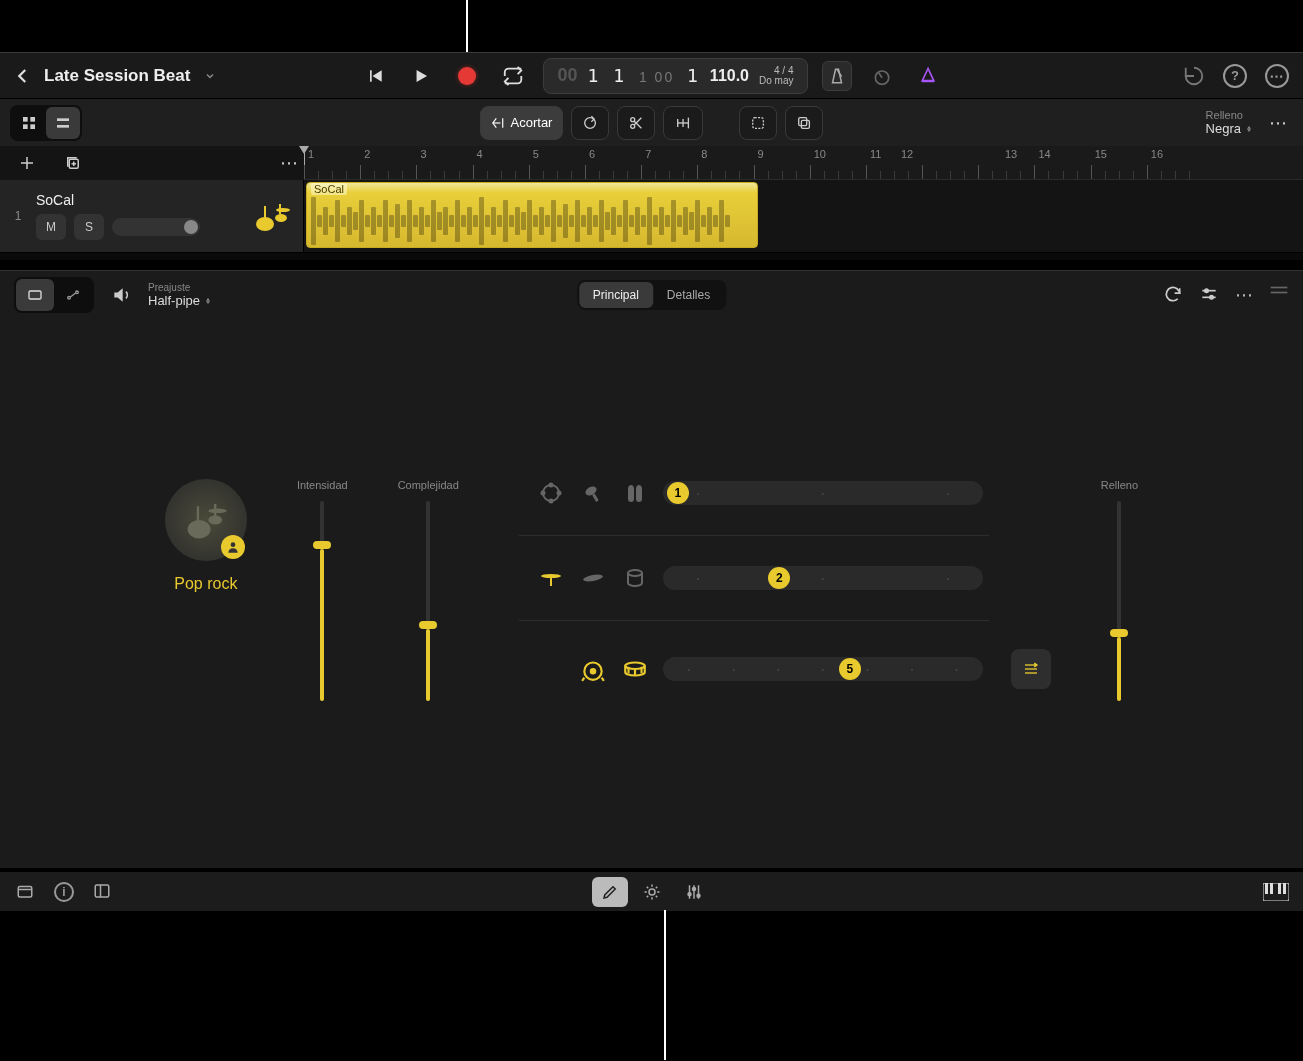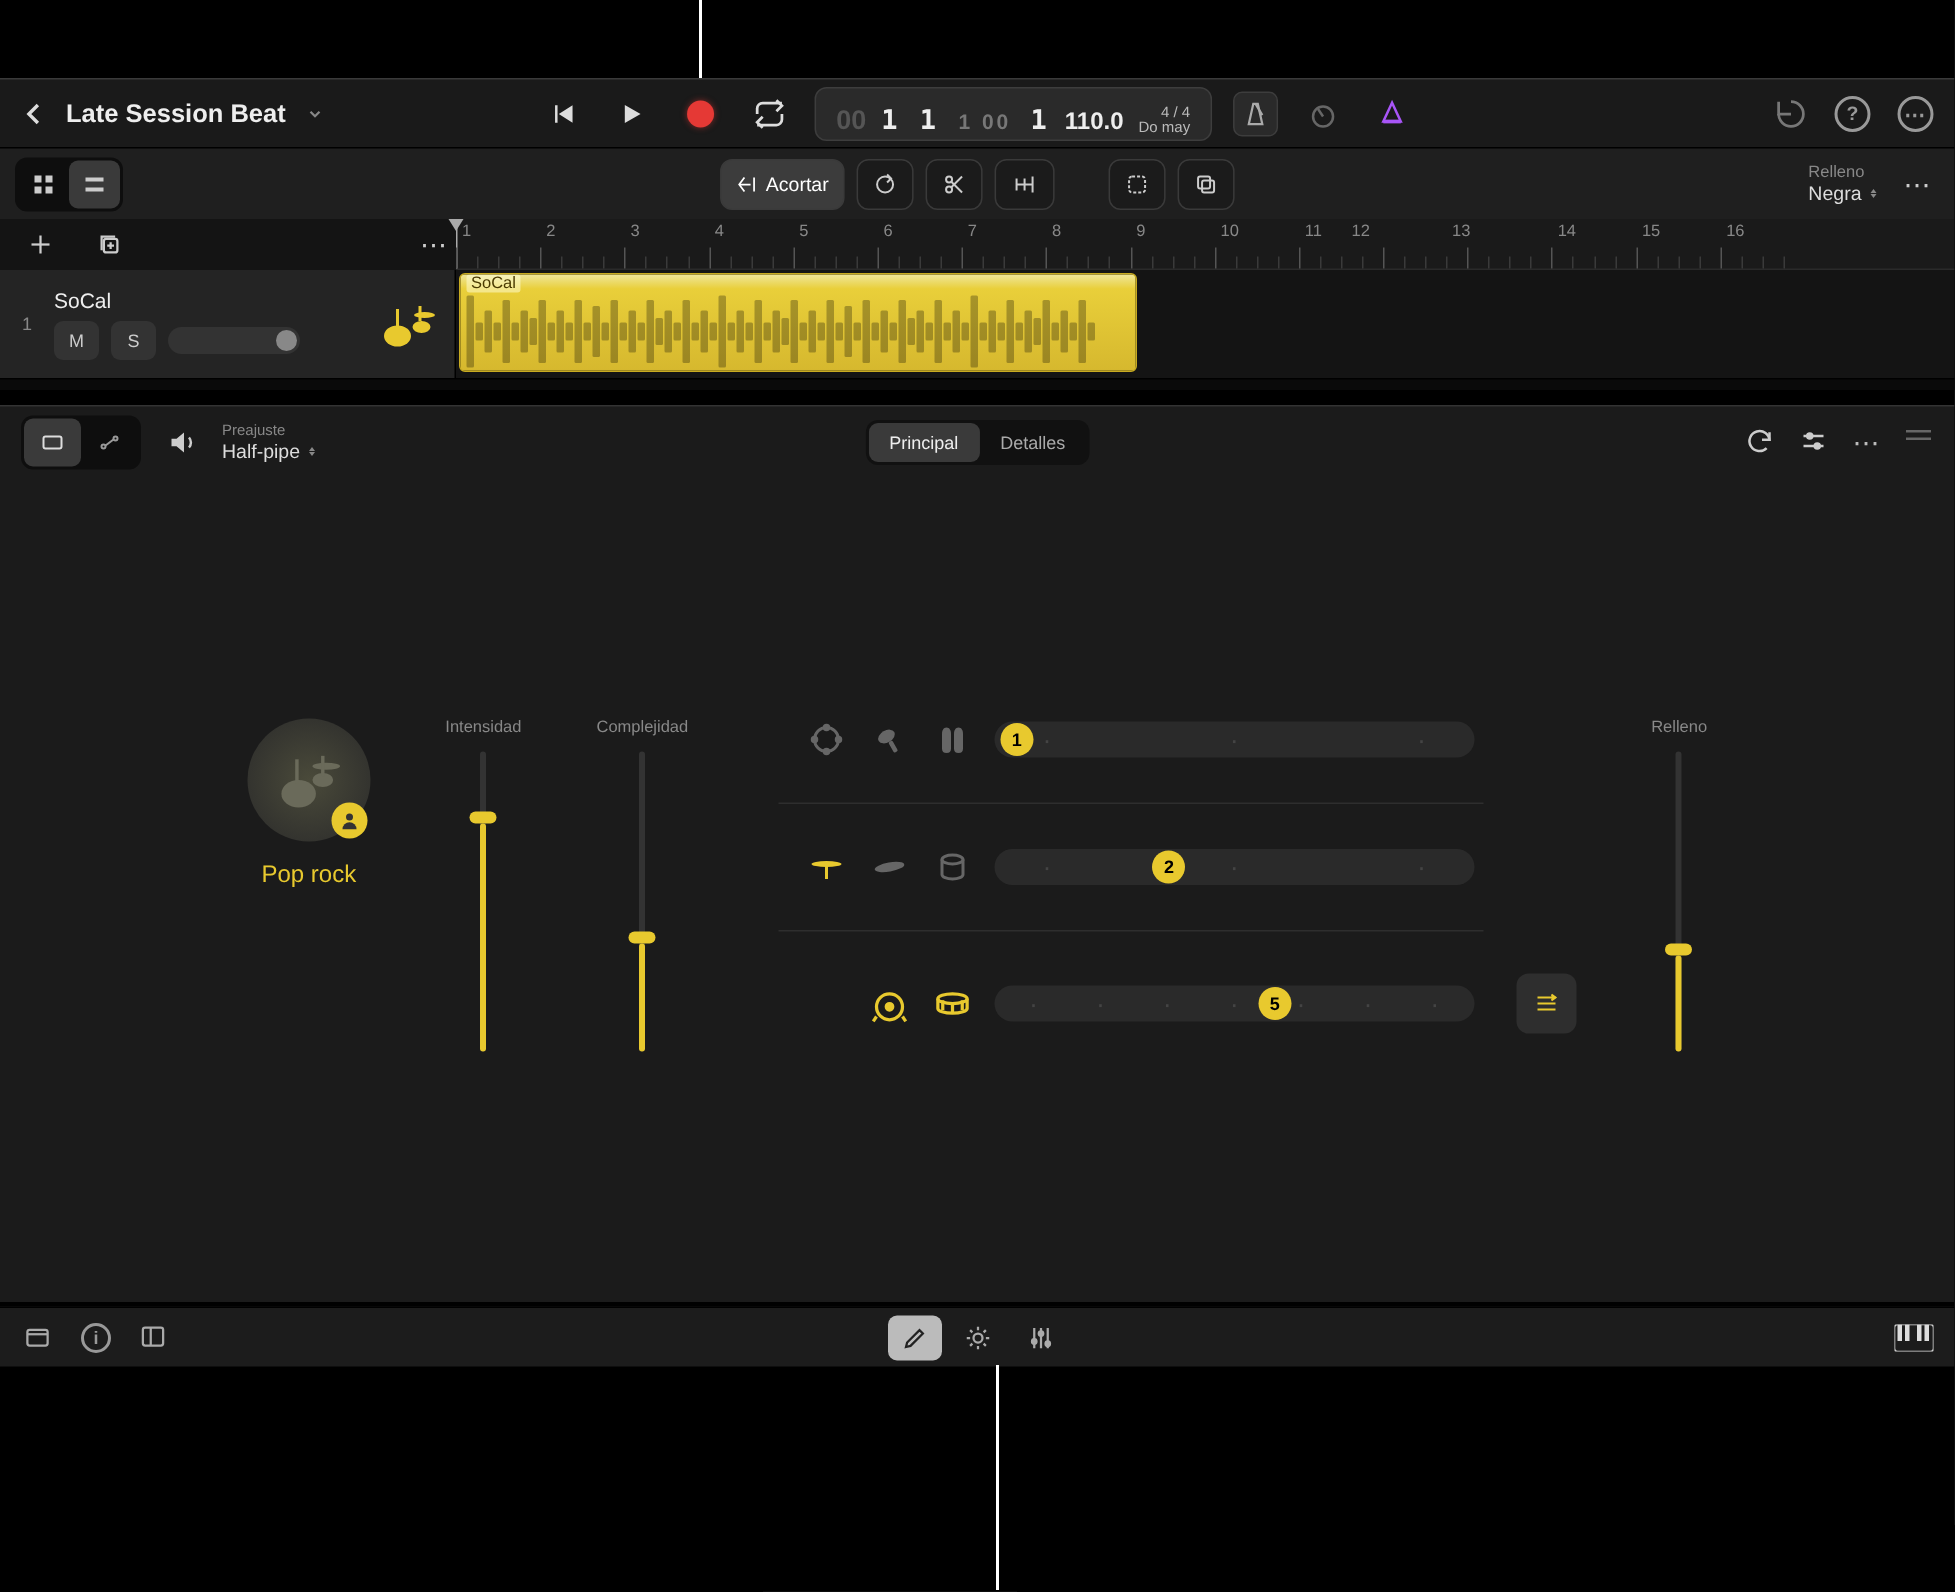--- a/index.html
+++ b/index.html
@@ -8,22 +8,22 @@
 
 .topbar { height: 46px; margin-top: 52px; display: flex; align-items: center; padding: 0 14px; background: #1a1a1a; border-top: 1px solid #3a3a3a; position: relative;}
 .topbar .left { display: flex; align-items: center; gap: 12px; }
 .back-chevron svg { width: 18px; height: 18px; }
 .project-title { font-size: 17px; font-weight: 600; color: #eee; }
 .proj-chevron svg { width:12px;height:12px;margin-left:2px; }
 
 .transport { position:absolute; left:50%; transform:translateX(-50%); display:flex; align-items:center; gap:14px; }
 .transport .tbtn { width:32px; height:32px; display:flex;align-items:center;justify-content:center; color:#ddd;}
 .record-dot { width:18px;height:18px;border-radius:50%;background:#e53935; box-shadow:0 0 4px #e5393588;}
-.lcd { display:flex; align-items:flex-end; gap:10px; background:#2a2a2a; border:1px solid #3d3d3d; border-radius:8px; padding:2px 14px; height:36px;}
-.lcd .digits { font-family:"Helvetica Neue",monospace; color:#eee; font-size:18px; font-weight:700; letter-spacing:2px;}
+.lcd { display:flex; align-items:center; gap:10px; background:#2a2a2a; border:1px solid #3d3d3d; border-radius:8px; padding:2px 14px; height:36px;}
+.lcd .digits { font-family:"Helvetica Neue",monospace; color:#eee; font-size:18px; font-weight:400; letter-spacing:2px;}
 .lcd .dim { color:#555; font-size:18px; font-weight:600;}
 .lcd .tempo { color:#eee; font-weight:600;}
 .lcd .sig { font-size:10px; line-height:10px; color:#bbb;text-align:right;}
 .metro { width:30px;height:30px;display:flex;align-items:center;justify-content:center;border:1px solid #3d3d3d;border-radius:6px;background:#2a2a2a;}
 .topbar .right { margin-left:auto; display:flex; gap:18px; align-items:center; color:#999;}
 .icon-circ { width:24px;height:24px;border:2px solid currentColor;border-radius:50%;display:flex;align-items:center;justify-content:center;font-size:13px;font-weight:700;}
 
 
 .trackbar { height:48px; background:#1f1f1f; display:flex; align-items:center; padding:0 10px; gap:10px; border-top:1px solid #000;}
 .seg { background:#0e0e0e; border-radius:8px; display:flex; padding:2px; }
@@ -351,21 +351,21 @@
         <div class="bar" style="left: 565.875px;">11</div>
         <div class="tick major" style="left: 561.875px;"></div>
         <div class="tick" style="left: 575.922px;"></div>
         <div class="tick" style="left: 589.969px;"></div>
         <div class="tick" style="left: 604.016px;"></div>
         <div class="bar" style="left: 597px;">12</div>
         <div class="tick major" style="left: 618.062px;"></div>
         <div class="tick" style="left: 632.109px;"></div>
         <div class="tick" style="left: 646.156px;"></div>
         <div class="tick" style="left: 660.203px;"></div>
-        <div class="bar" style="left: 664px;">13</div>
+        <div class="bar" style="left: 701px;">13</div>
         <div class="tick major" style="left: 674.25px;"></div>
         <div class="tick" style="left: 688.297px;"></div>
         <div class="tick" style="left: 702.344px;"></div>
         <div class="tick" style="left: 716.391px;"></div>
         <div class="bar" style="left: 734.438px;">14</div>
         <div class="tick major" style="left: 730.438px;"></div>
         <div class="tick" style="left: 744.484px;"></div>
         <div class="tick" style="left: 758.531px;"></div>
         <div class="tick" style="left: 772.578px;"></div>
         <div class="bar" style="left: 790.625px;">15</div>

